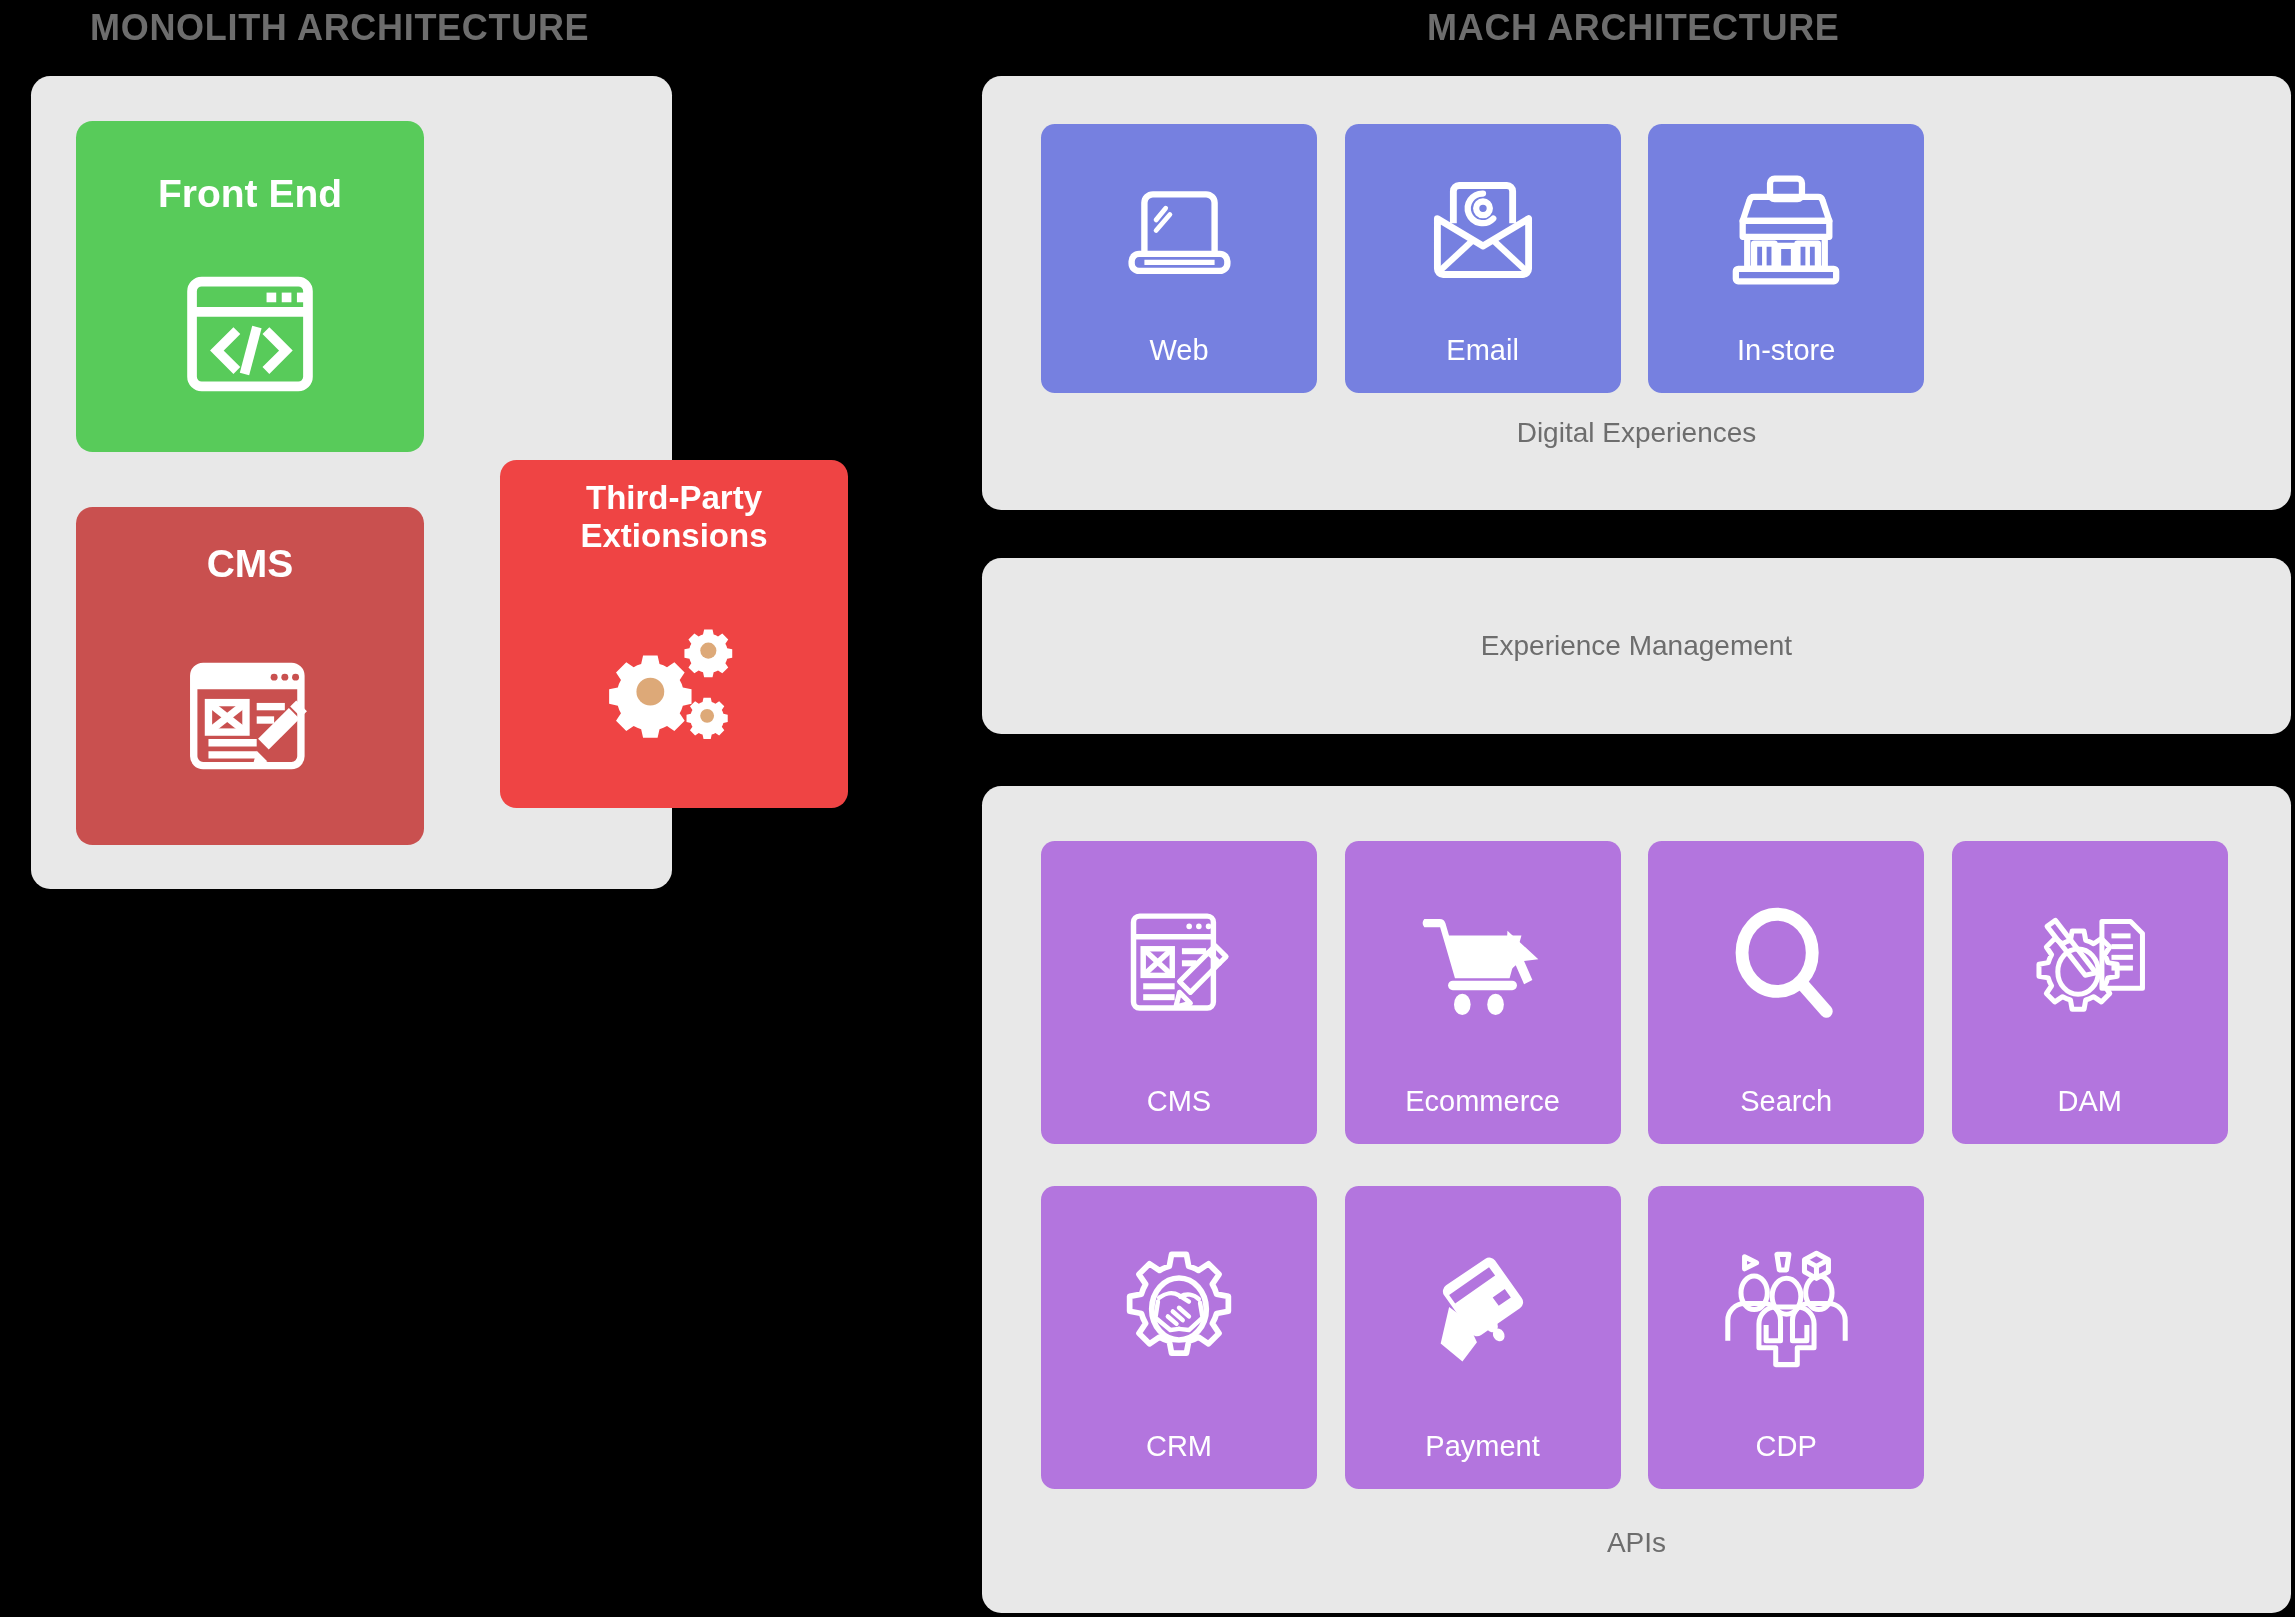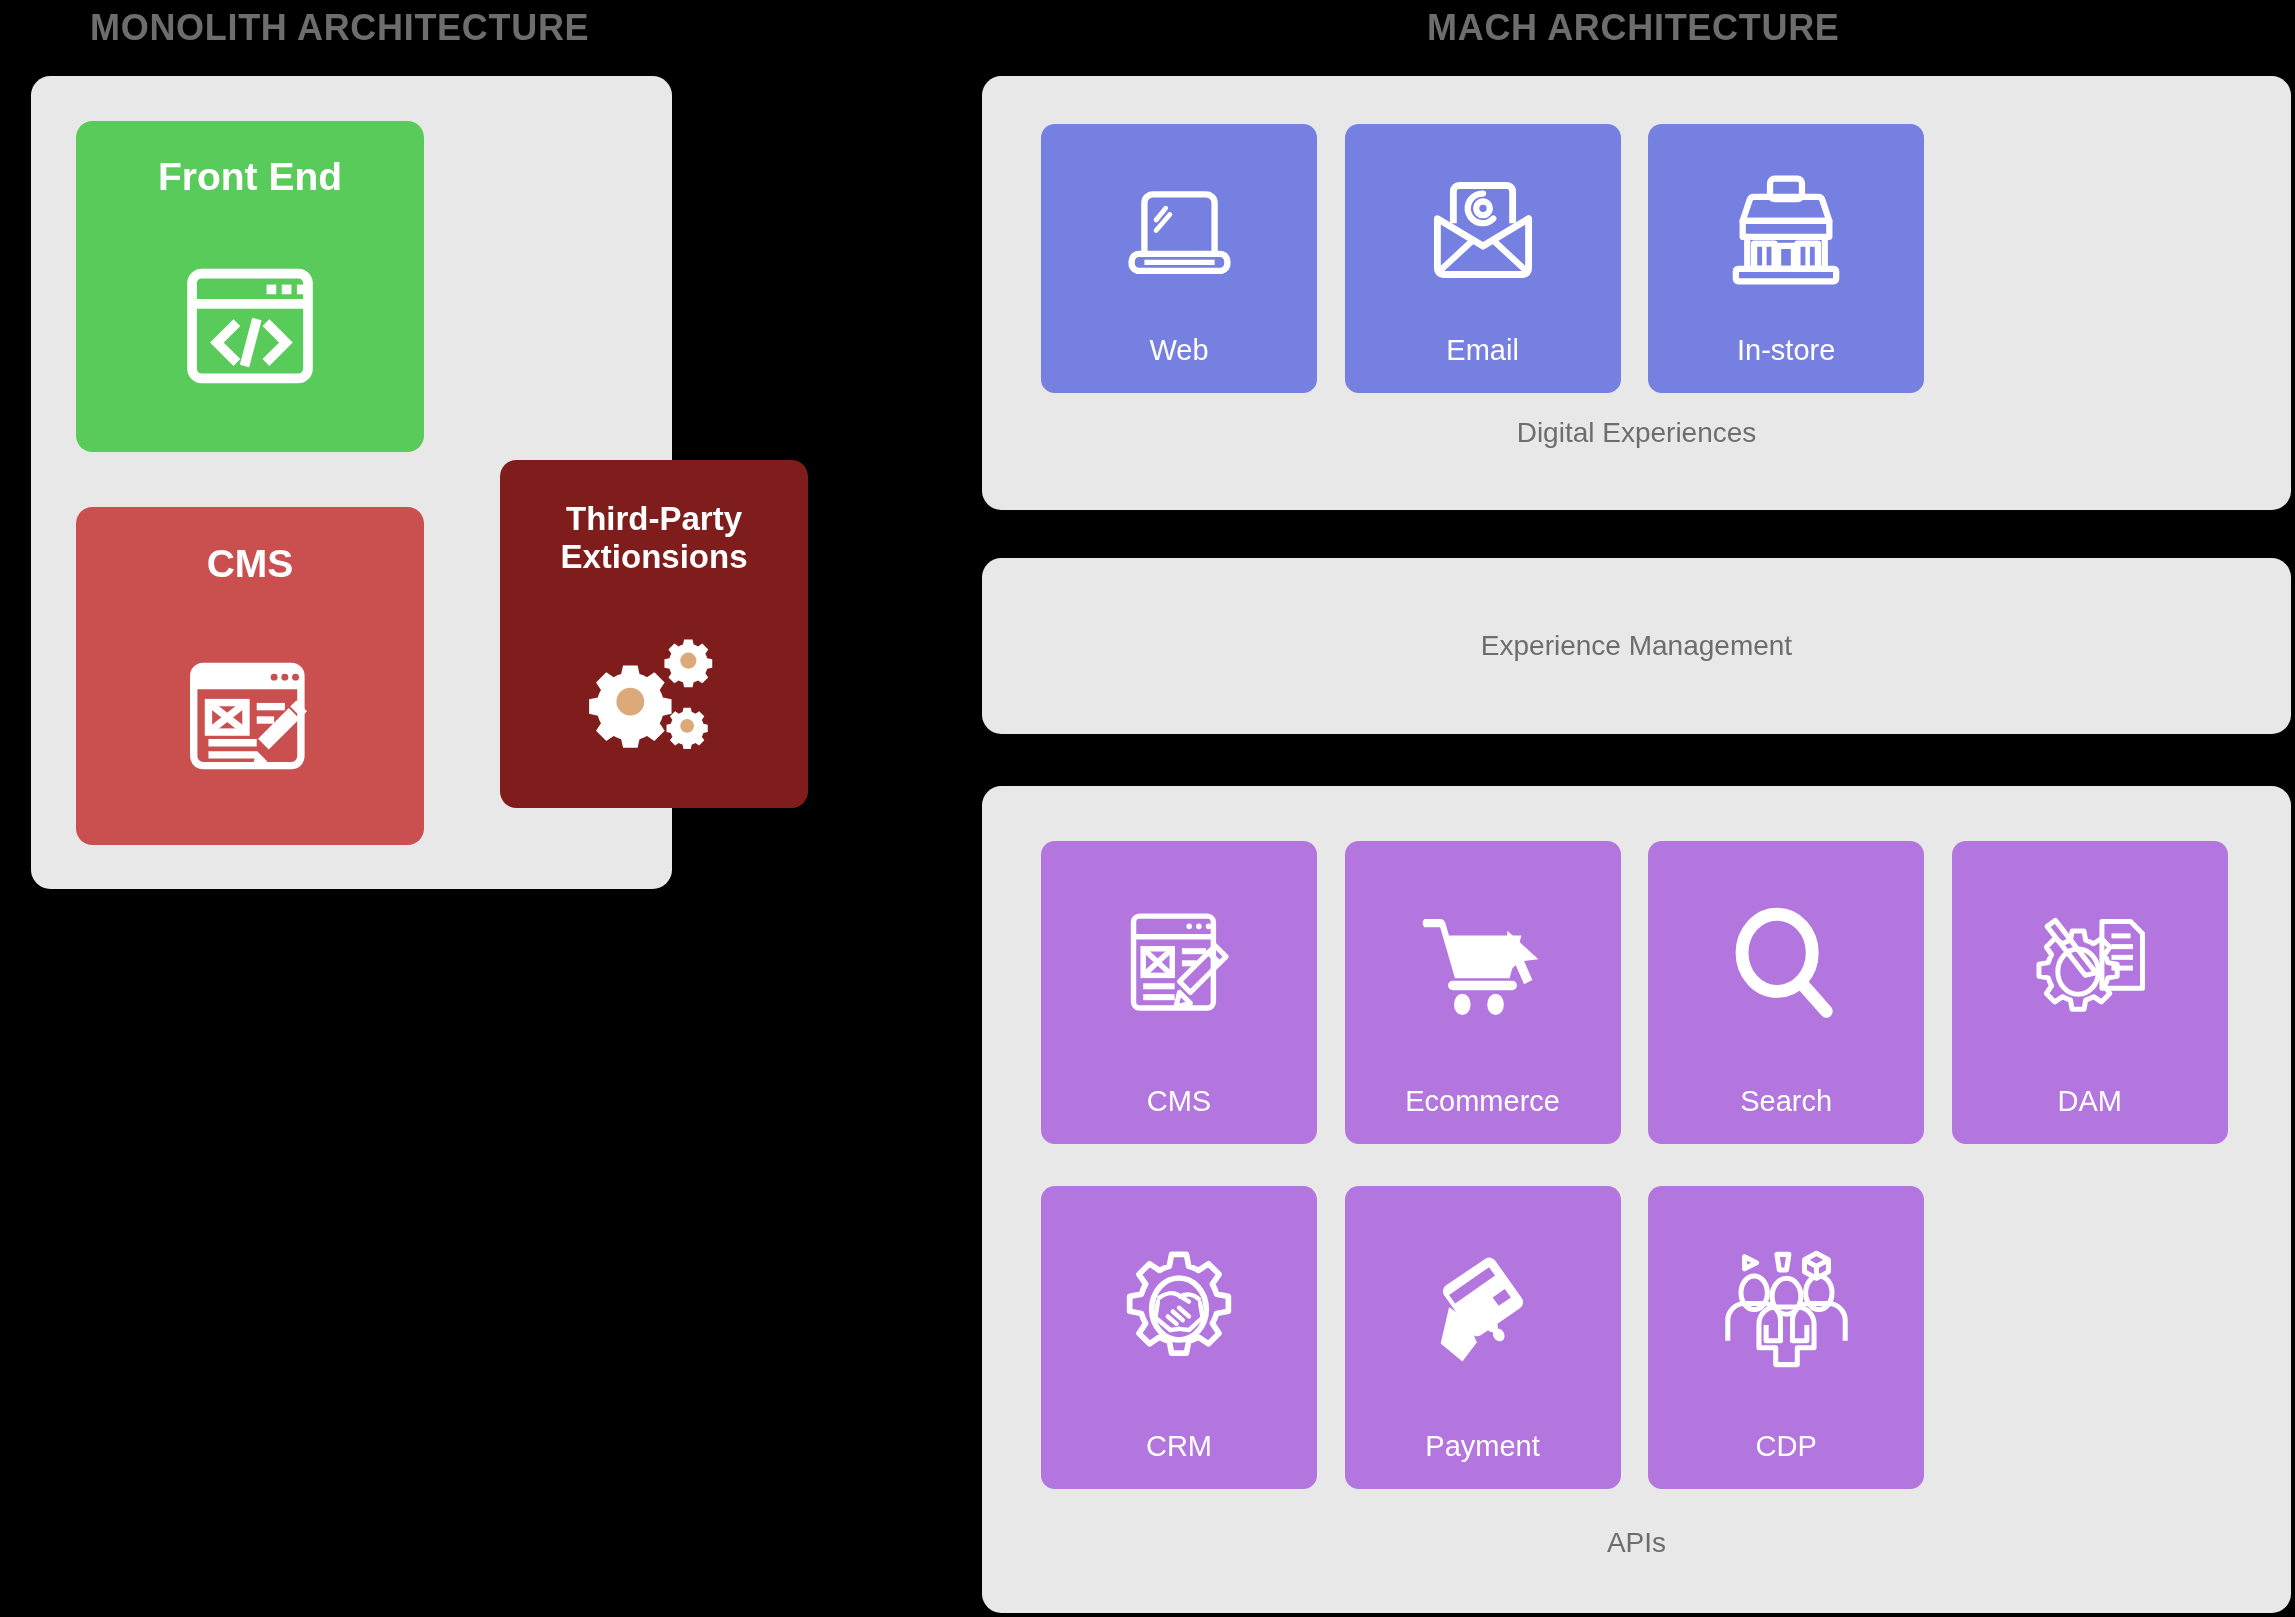--- a/index.html
+++ b/index.html
@@ -50,31 +50,31 @@
     flex:1;
     display:flex;
     align-items:center;
     justify-content:center;
     width:100%;
   }
 
   #card-frontend{
     left:76px; top:121px; width:348px; height:331px;
     background:#58cb5a;
-    padding-top:33px; box-sizing:border-box;
+    padding-top:50px; box-sizing:border-box;
   }
   #card-cms{
     left:76px; top:507px; width:348px; height:338px;
     background:#c9504f;
     padding-top:34px; box-sizing:border-box;
   }
   #card-thirdparty{
-    left:500px; top:460px; width:308px; height:348px;
-    background:#7f1d1d;
-    padding-top:40px; box-sizing:border-box;
+    left:500px; top:460px; width:348px; height:348px;
+    background:#ef4444;
+    padding-top:19px; box-sizing:border-box;
     z-index:5;
   }
   #card-thirdparty .mono-label{ font-size:33px; }
 
   
   #dx-panel{ left:982px; top:76px; width:1309px; height:434px; }
   #xm-panel{ left:982px; top:558px; width:1309px; height:176px; }
   #api-panel{ left:982px; top:786px; width:1309px; height:827px; }
 
   .panel-label{

